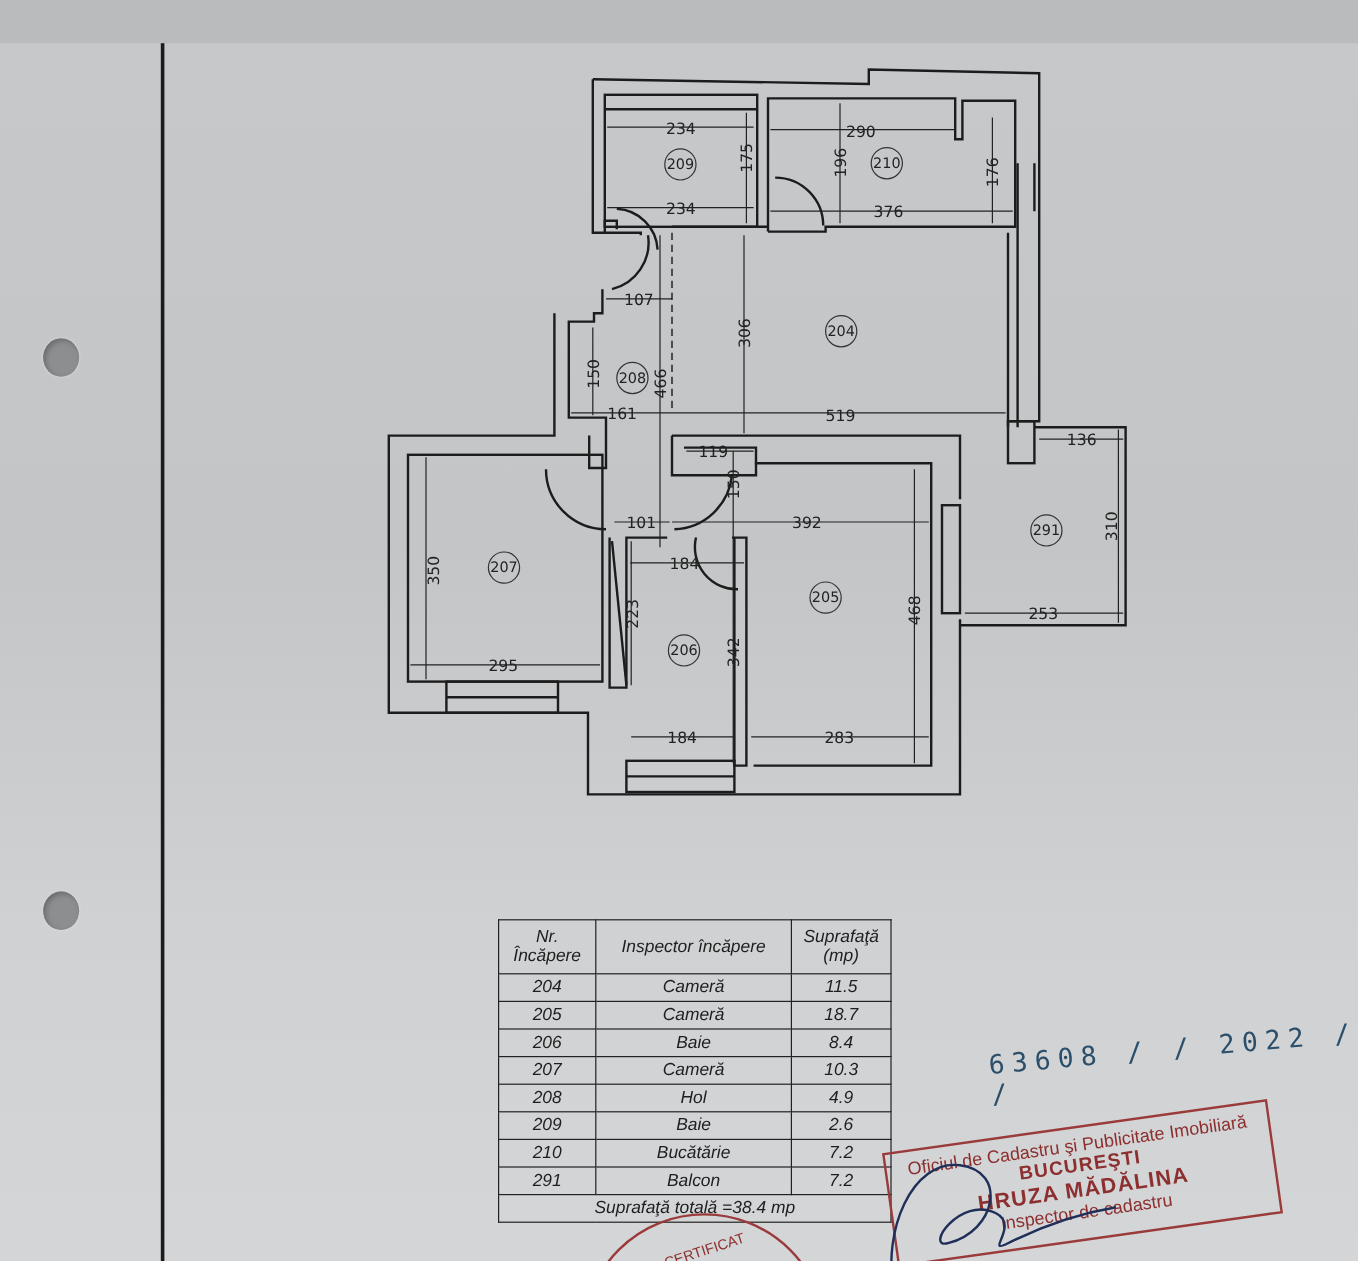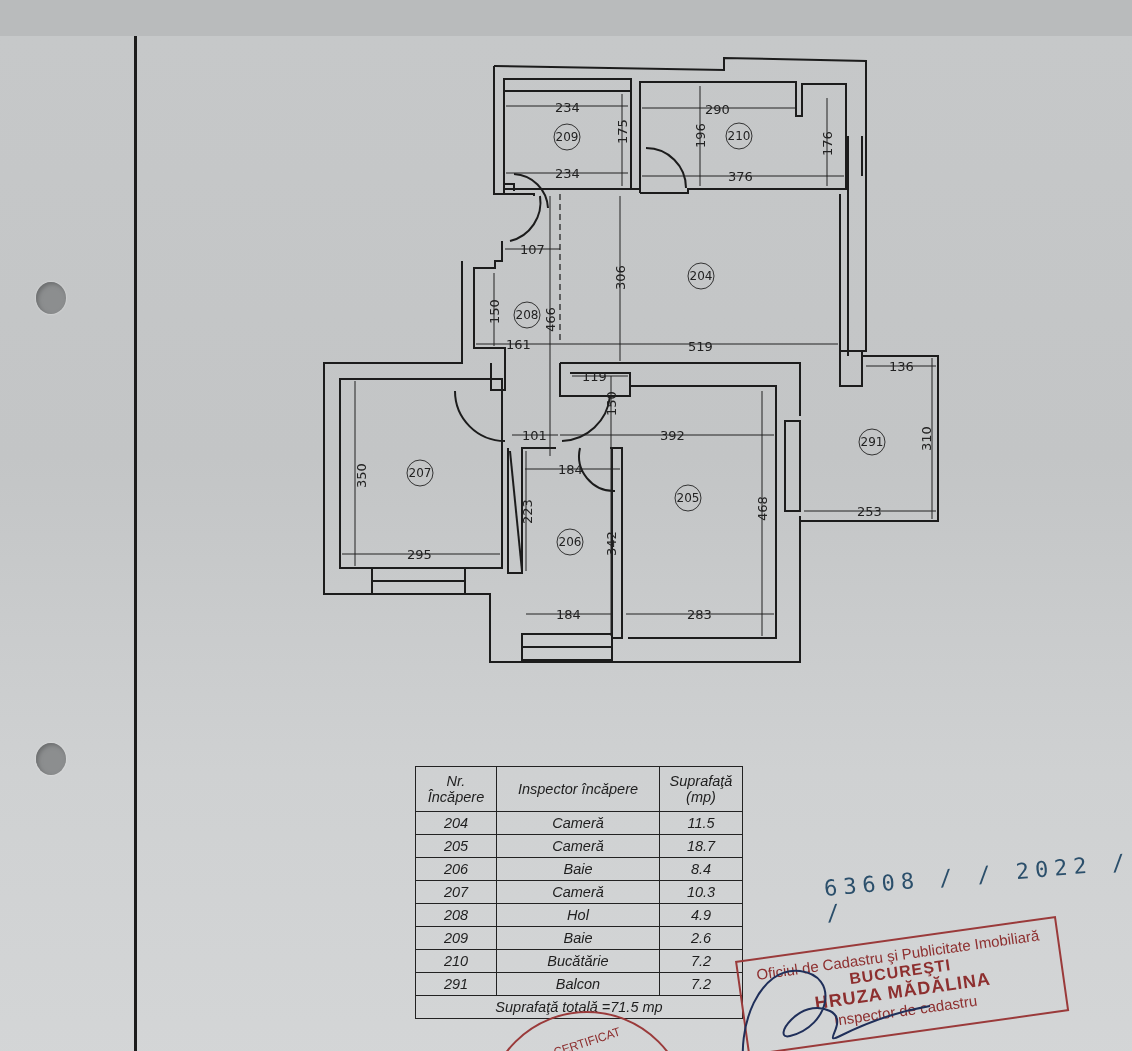--- a/index.html
+++ b/index.html
@@ -202,21 +202,21 @@
           <td>210</td>
           <td>Bucătărie</td>
           <td>7.2</td>
         </tr>
     <tr>
           <td>291</td>
           <td>Balcon</td>
           <td>7.2</td>
         </tr>
     <tr>
-          <td colspan="3">Suprafaţă totală =71.5 mp</td>
+          <td colspan="3">Suprafaţă totală =38.4 mp</td>
         </tr>
   </tbody>
     </table>
 
   <div class="regnum">63608 / / 2022 / /</div>
 
   <div class="stamp">
     <div class="l1">Oficiul de Cadastru şi Publicitate Imobiliară</div>
     <div class="l2">BUCUREŞTI</div>
     <div class="l3">HRUZA MĂDĂLINA</div>

